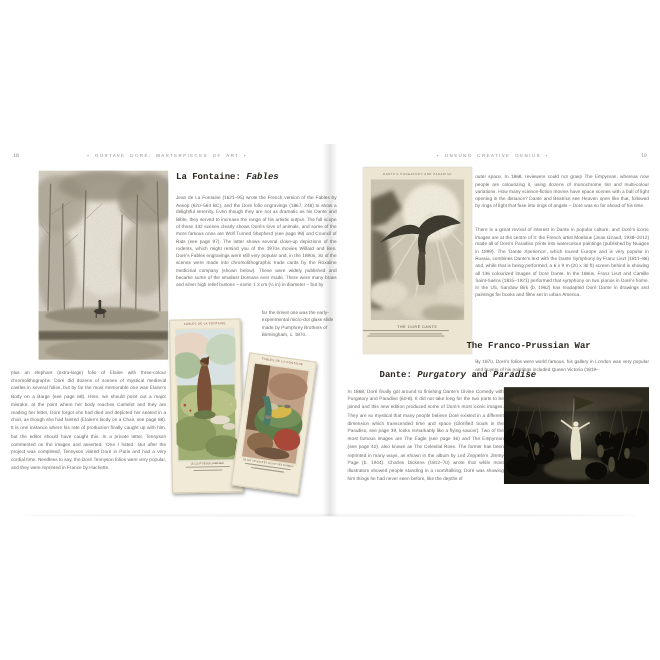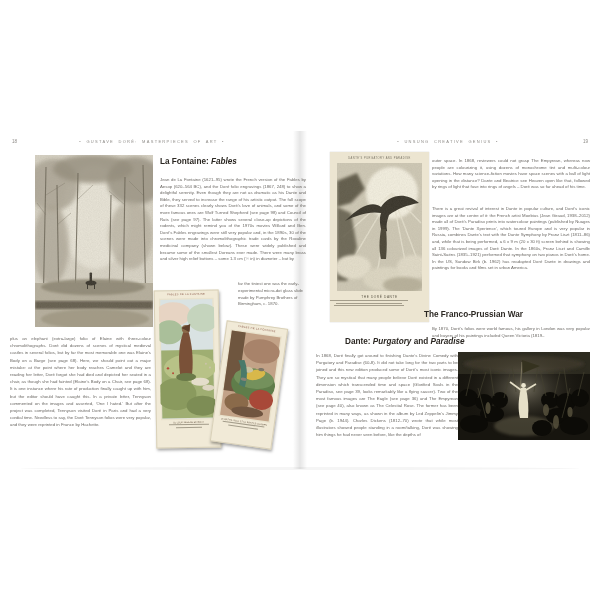--- a/index.html
+++ b/index.html
@@ -1,21 +1,21 @@
 <!DOCTYPE html>
 <html><head>
 <meta charset="utf-8">
 <style>
   html,body{margin:0;padding:0;}
   body{width:600px;height:600px;background:#ffffff;position:relative;overflow:hidden;
        font-family:"Liberation Sans",sans-serif;}
   .abs{position:absolute;}
   .runhead{font-size:4px;letter-spacing:1.3px;word-spacing:2px;color:#8f8c88;text-align:center;}
   .pagenum{font-size:4.6px;color:#8f8c88;}
-  .h-section{font-family:Liberation Sans, sans-serif;font-weight:bold;font-size:8.2px;color:#2b2722;}
+  .h-section{font-family:Liberation Mono, monospace;font-weight:bold;font-size:8.2px;color:#2b2722;}
   .h-section .it{font-style:italic;}
   .body-text{font-size:4.3px;line-height:6.6px;color:#6b6864;text-align:justify;}
   .gutter{left:293px;top:131px;width:14px;height:338px;
           background:linear-gradient(to right,rgba(0,0,0,0) 0%,rgba(0,0,0,0.10) 50%,rgba(0,0,0,0) 100%);}
   .page-shadow{left:20px;top:467px;width:560px;height:3px;background:rgba(0,0,0,0.04);border-radius:50%;}
   .plate{background:#ece5d1;box-shadow:0 0 1px rgba(0,0,0,0.25);}
   .plate-head{font-size:2.6px;letter-spacing:0.5px;color:#7a7466;text-align:center;}
   .plate-cap{font-size:3.2px;letter-spacing:0.6px;color:#5d5748;text-align:center;}
   .microlines div{height:0.8px;background:#a49d8b;margin:1.4px auto 0 auto;}
   .card{background:#f1ead7;box-shadow:1px 2px 3px rgba(0,0,0,0.35);border:0.5px solid #d8d0b8;

